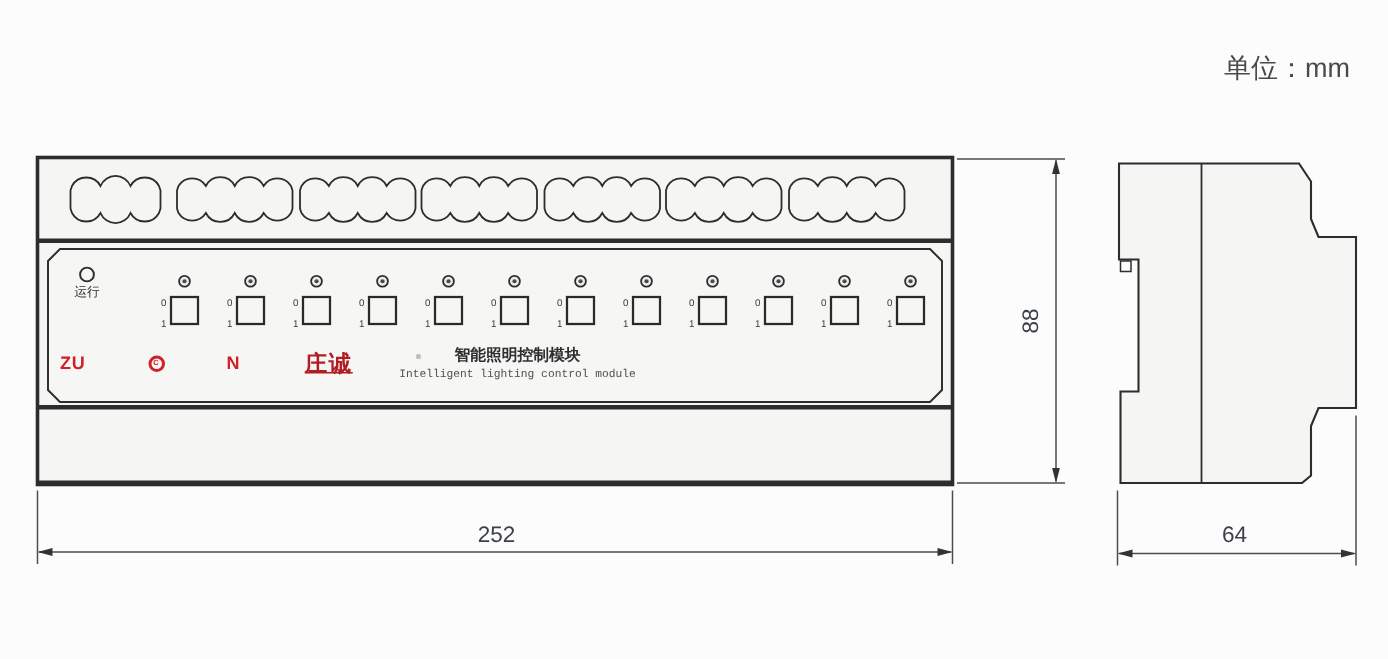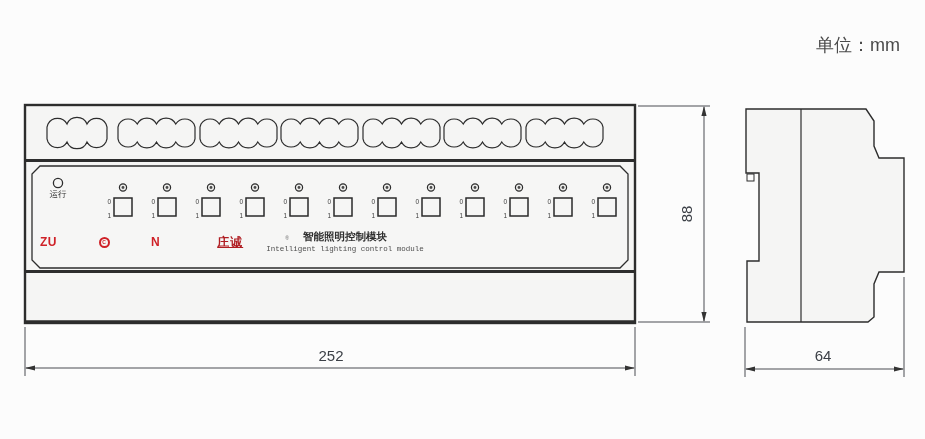--- a/index.html
+++ b/index.html
@@ -11,21 +11,21 @@
   .t-run{font-family:"Liberation Sans",sans-serif;font-size:8.5px;fill:#333;}
   .t-title-cn{font-family:"Liberation Sans",sans-serif;font-size:10.5px;font-weight:bold;fill:#2e2e2e;}
   .t-title-en{font-family:"Liberation Mono","DejaVu Sans Mono",monospace;font-size:7.5px;fill:#4f4f4f;}
   .t-sw{font-family:"Liberation Sans",sans-serif;font-size:6.5px;fill:#3a3a3a;}
   .logo{position:absolute;left:40px;top:235px;display:flex;align-items:center;height:15px;
         color:var(--red,#cf2127);font-weight:bold;gap:41px;}
   .logo .latin{font-size:12px;letter-spacing:.5px;line-height:15px;}
   .logo .ring{width:11px;height:11px;border:2.2px solid var(--red,#cf2127);border-radius:50%;
         display:flex;align-items:center;justify-content:center;margin:0 .5px;box-sizing:border-box;}
   .logo .ring span{font-size:5px;line-height:5px;color:var(--red,#cf2127);}
-  .logo .cn{font-size:12px;margin-left:16px;color:#b01d22;letter-spacing:1px;text-decoration:underline;}
+  .logo .cn{font-size:15px;margin-left:2px;color:#b01d22;letter-spacing:1px;text-decoration:underline;}
   .logo .reg{font-size:5px;color:#8a8a8a;align-self:flex-start;margin-left:1px;}
 </style>
 </head>
 <body>
 
 <div class="stage">
 
   <svg width="925" height="439" viewBox="0 0 925 439">
 
     <g>

